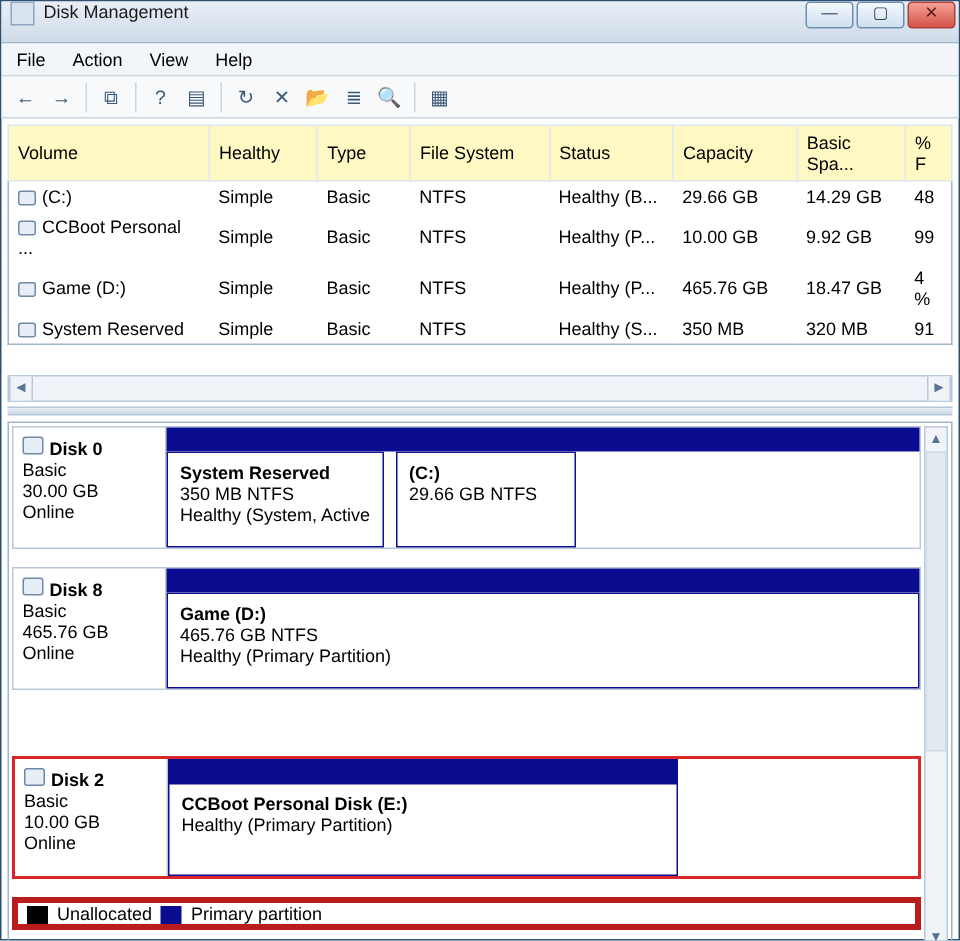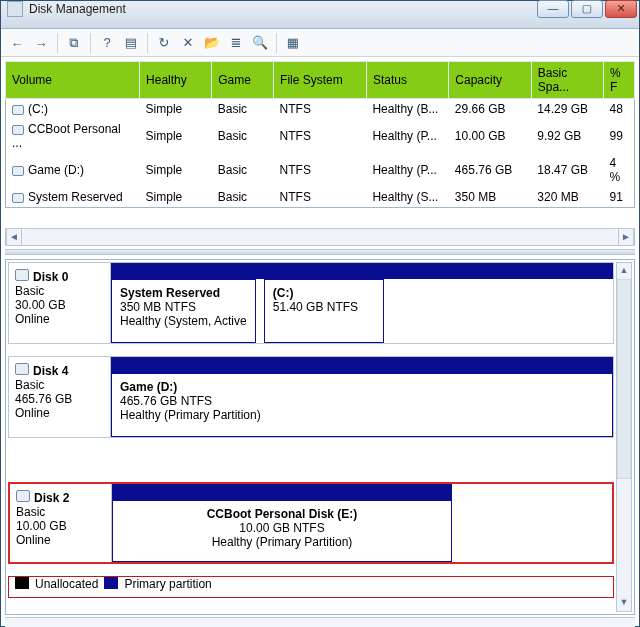--- a/index.html
+++ b/index.html
@@ -1,30 +1,30 @@
 <!DOCTYPE html>
 <html><head>
 <meta charset="utf-8">
 <style>
   * { box-sizing: border-box; font-family: "Segoe UI", Tahoma, sans-serif; font-size: 12px; }
   body { margin:0; background:#5a7fa0; width:640px; height:627px; overflow:hidden; }
   .window { width:640px; height:627px; background:#fff; border:1px solid #2e4f6f; }
-  .titlebar { height:28px; background:linear-gradient(#e9eef5,#cfdbe9); border-bottom:1px solid #9cb4cc; display:flex; align-items:center; padding:0 0 12px 6px; }
+  .titlebar { height:28px; background:linear-gradient(#e9eef5,#cfdbe9); border-bottom:1px solid #9cb4cc; display:flex; padding:0 0 12px 6px; }
   .titlebar .t-icon { width:16px; height:16px; background:#d9e3ee; border:1px solid #8fa7bf; margin-right:6px; }
   .titlebar .title { flex:1; color:#1a1a1a; }
   .win-btns { display:flex; gap:2px; margin-right:2px; }
   .win-btn { width:32px; height:18px; border:1px solid #6e8fb0; border-radius:3px; background:linear-gradient(#f4f8fd,#cfe0ef); text-align:center; line-height:15px; font-size:11px; color:#32465a; }
   .win-btn.close { background:linear-gradient(#f6a197,#d35447); color:#5b1a12; border-color:#a8423a; }
   .menubar { height:22px; display:flex; align-items:center; gap:18px; padding:0 10px; border-bottom:1px solid #c8d6e4; background:#f2f5f9; }
   .toolbar { height:28px; display:flex; align-items:center; gap:4px; padding:0 6px; border-bottom:1px solid #c8d6e4; background:#f7f9fb; }
   .tbtn { width:20px; height:20px; border:1px solid transparent; display:flex; align-items:center; justify-content:center; font-size:13px; color:#3b5a79; }
   .tsep { width:1px; height:20px; background:#c8d6e4; margin:0 2px; }
   .content { padding:4px; }
   table.vol { width:100%; border:1px solid #9fb6cc; border-collapse:collapse; }
-  table.vol th { background:#84cc16; border:1px solid #dfe7ef; text-align:left; padding:4px 6px; font-weight:normal; }
+  table.vol th { background:#fef9c3; border:1px solid #dfe7ef; text-align:left; padding:4px 6px; font-weight:normal; }
   table.vol td { padding:3px 6px; }
   .disk-cyl { display:inline-block; width:12px; height:10px; border:1px solid #6d8aaa; border-radius:2px; background:#e7eef5; margin-right:4px; vertical-align:middle; }
   .hscroll { height:18px; margin-top:20px; border:1px solid #bac9d9; background:#f0f3f7; display:flex; align-items:center; }
   .hscroll .arrow { width:16px; height:100%; background:#f0f3f7; text-align:center; font-size:10px; line-height:16px; color:#5a7290; border-left:1px solid #bac9d9; border-right:1px solid #bac9d9; }
   .hscroll .track { flex:1; position:relative; }
   .hscroll .thumb { position:absolute; left:0; top:0; height:100%; background:#e2e9f0; }
   .splitter { height:6px; background:linear-gradient(#e8eef5,#c9d7e5); border-top:1px solid #b4c6d8; border-bottom:1px solid #b4c6d8; margin:3px 0 4px; }
   .disks { border:1px solid #9fb6cc; padding:2px 2px 16px 2px; position:relative; }
   .diskrow { display:flex; border:1px solid #b9c7d6; margin-bottom:12px; min-height:82px; }
   .dlabel { width:102px; padding:6px; border-right:1px solid #b9c7d6; }
@@ -32,39 +32,45 @@
   .dlabel .cylbig { display:inline-block; width:14px; height:12px; border:1px solid #6d8aaa; border-radius:2px; background:#e7eef5; margin-right:4px; }
   .dparts { flex:1; display:flex; flex-direction:column; }
   .dbar { height:16px; background:#0a0d8f; }
   .prow { display:flex; flex:1; gap:8px; padding:0; }
   .part { border:1px solid #0a0d8f; padding:6px 8px; background:#fff; min-width:120px; }
   .part .pn { font-weight:bold; }
   .diskrow.hl { border:2px solid #d92626;margin-top:44px; }
   .vscroll { position:absolute; right:2px; top:2px; width:16px; bottom:2px; background:#f0f3f7; border:1px solid #bac9d9; }
   .vscroll .thumb { position:absolute; top:16px; left:0; right:0; height:200px; background:#e2e9f0; border:1px solid #cdd9e5; }
   .vscroll .ar { height:16px; text-align:center; font-size:9px; line-height:14px; color:#5a7290; }
-  .legend { height:22px; margin-top:0; border:1px solid #b91c1c; display:flex; align-items:flex-start; gap:6px; padding:0 6px; }
+  .legend { height:22px; margin-top:0; border:4px solid #b91c1c; display:flex; align-items:flex-end; gap:6px; padding:0 6px; }
   .sw { width:14px; height:12px; }
   .sw.black{background:#000;} .sw.blue{background:#0a0d8f;}
   .status { height:20px; border-top:1px solid #b9c7d6; background:#f2f5f9; margin-top:2px; }
 </style>
 </head>
 <body>
 
 <div class="window">
   <div class="titlebar">
     <span class="t-icon"></span>
     <span class="title">Disk Management</span>
     <div class="win-btns">
       <div class="win-btn">—</div>
       <div class="win-btn">▢</div>
       <div class="win-btn close">✕</div>
     </div>
   </div>
 
+  <div class="menubar">
+    <span>File</span>
+    <span>Action</span>
+    <span>View</span>
+    <span>Help</span>
+  </div>
 
   <div class="toolbar">
     <div class="tbtn">←</div>
     <div class="tbtn">→</div>
     <div class="tsep"></div>
     <div class="tbtn">⧉</div>
     <div class="tsep"></div>
     <div class="tbtn">?</div>
     <div class="tbtn">▤</div>
     <div class="tsep"></div>
@@ -86,21 +92,21 @@
           <col style="width:90px">
           <col style="width:80px">
           <col style="width:80px">
           <col style="width:70px">
           <col style="width:30px">
         </colgroup>
       <thead>
           <tr>
         <th>Volume</th>
         <th>Healthy</th>
-        <th>Game</th>
+        <th>Type</th>
         <th>File System</th>
         <th>Status</th>
         <th>Capacity</th>
         <th>Basic Spa...</th>
         <th>% F</th>
       </tr>
         </thead>
       <tbody id="vol-body">
           <tr>
             <td><span class="disk-cyl"></span><span>(C:)</span></td>
@@ -167,28 +173,28 @@
             <div class="dparts" style="max-width:auto;">
               <div class="dbar"></div>
               <div class="prow">
                 <div class="part" style="flex:0 0 auto;">
                   <div class="pn">System Reserved</div>
                   <div>350 MB NTFS</div>
                   <div>Healthy (System, Active</div>
                 </div>
                 <div class="part" style="flex:0 0 auto;">
                   <div class="pn">(C:)</div>
-                  <div>51.40 GB NTFS</div>
+                  <div>29.66 GB NTFS</div>
                 </div>
               </div>
             </div>
           </div>
           <div class="diskrow">
             <div class="dlabel">
-              <div><span class="cylbig"></span><span class="name">Disk 4</span></div>
+              <div><span class="cylbig"></span><span class="name">Disk 8</span></div>
               <div>Basic</div>
               <div>465.76 GB</div>
               <div>Online</div>
             </div>
             <div class="dparts" style="max-width:auto;">
               <div class="dbar"></div>
               <div class="prow">
                 <div class="part" style="flex:1;">
                   <div class="pn">Game  (D:)</div>
                   <div>465.76 GB NTFS</div>
@@ -200,23 +206,22 @@
           <div class="diskrow hl">
             <div class="dlabel">
               <div><span class="cylbig"></span><span class="name">Disk 2</span></div>
               <div>Basic</div>
               <div>10.00 GB</div>
               <div>Online</div>
             </div>
             <div class="dparts" style="max-width:340px;">
               <div class="dbar"></div>
               <div class="prow">
-                <div class="part" style="flex:1;text-align:center;">
+                <div class="part" style="flex:1;">
                   <div class="pn">CCBoot Personal Disk  (E:)</div>
-                  <div>10.00 GB NTFS</div>
                   <div>Healthy (Primary Partition)</div>
                 </div>
               </div>
             </div>
           </div>
         </div>
       <div class="vscroll">
         <div class="ar">▲</div>
         <div class="thumb"></div>
         <div class="ar" style="position:absolute;bottom:0;left:0;right:0;">▼</div>

